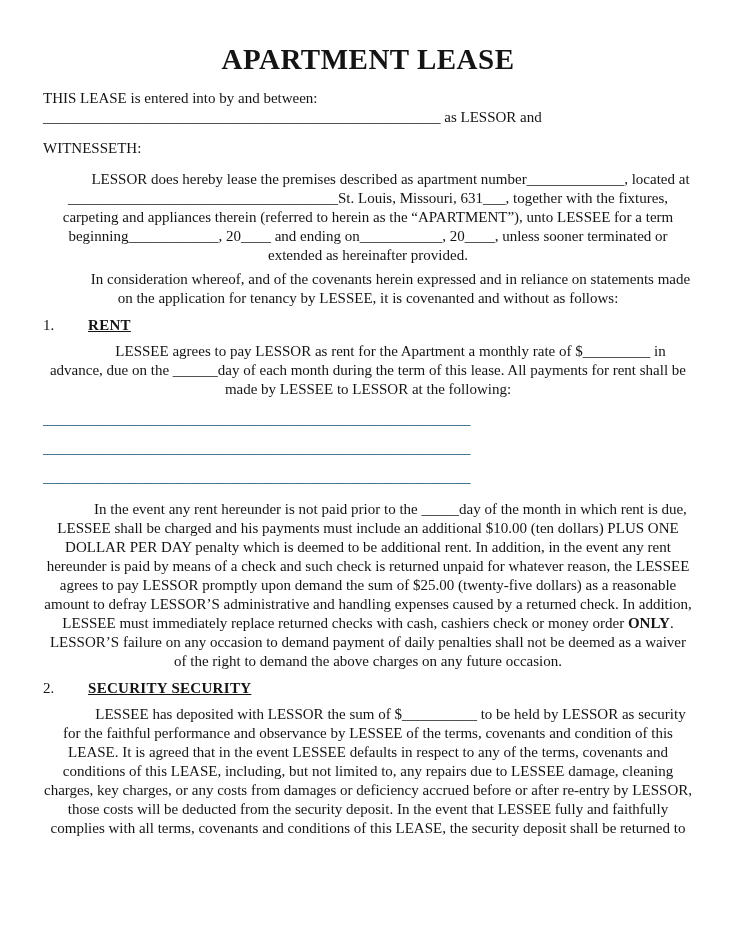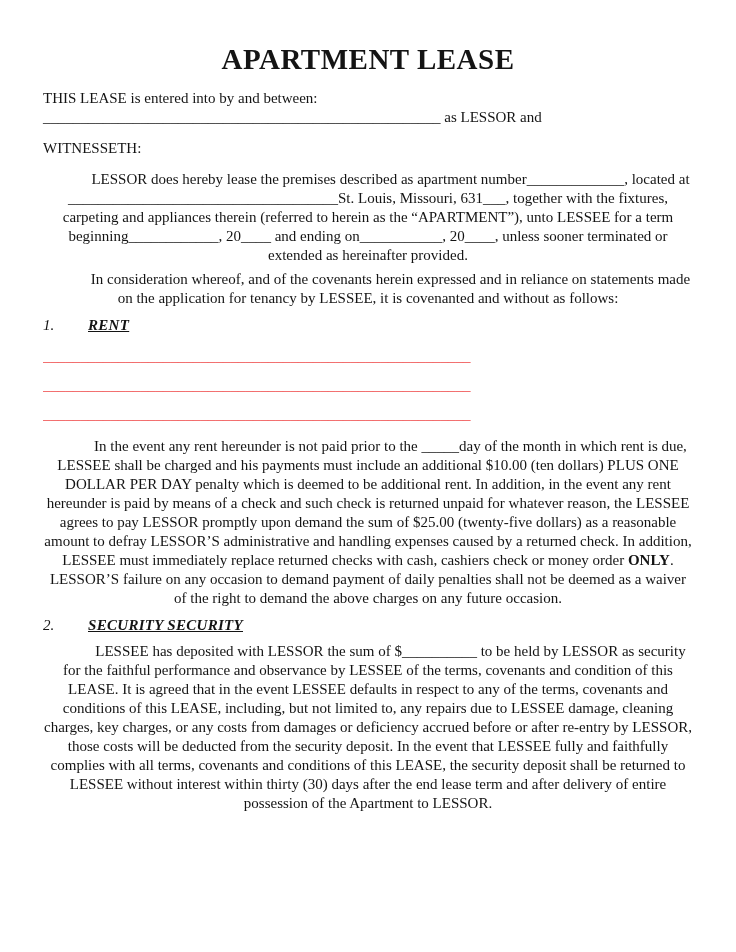--- a/index.html
+++ b/index.html
@@ -25,24 +25,24 @@
     letter-spacing:0.5px;
     margin-bottom:13px;
   }
   p { margin:0; }
   .opening-line { }
   .party-line { margin-bottom:12px; white-space:nowrap; }
   .party-line .blank { letter-spacing:0; }
   .witnesseth { margin:2px 0 12px 0; }
   .para { text-indent:45px; margin-bottom:5px; text-align:center; }
   .para.gap-md { margin-bottom:8px; }
-  .section-heading { margin:0 0 7px 0;font-style:italic; }
+  .section-heading { margin:0 0 7px 0; }
   .section-number { display:inline-block; width:45px; font-weight:normal; }
   .section-title { font-weight:bold; text-decoration:underline; letter-spacing:0.3px; }
-  .addr-line { height:29px; line-height:29px; white-space:nowrap; overflow:hidden; color:#ef4444; }
+  .addr-line { height:29px; line-height:29px; white-space:nowrap; overflow:hidden; color:#0c4a6e; }
   .addr-block { margin:6px 0 8px 0; }
   .b { font-weight:bold; }
   .page-number {
     position:absolute;
     top:888px;
     right:44px;
     font-size:15px;
     font-style:italic;
   }
 </style>
@@ -59,20 +59,21 @@
 
 
   <p class="witnesseth">WITNESSETH:</p>
 
   <p class="para">LESSOR does hereby lease the premises described as apartment number_____________, located at ____________________________________St. Louis, Missouri, 631___, together with the fixtures, carpeting and appliances therein (referred to herein as the “APARTMENT”), unto LESSEE for a term beginning____________, 20____ and ending on___________, 20____, unless sooner terminated or extended as hereinafter provided.</p>
 
   <p class="para gap-md">In consideration whereof, and of the covenants herein expressed and in reliance on statements made on the application for tenancy by LESSEE, it is covenanted and without as follows:</p>
 
   <div class="section-heading"><span class="section-number">1.</span><span class="section-title">RENT</span></div>
 
+  <p class="para">LESSEE agrees to pay LESSOR as rent for the Apartment a monthly rate of $_________ in advance, due on the ______day of each month during the term of this lease. All payments for rent shall be made by LESSEE to LESSOR at the following:</p>
 
   <div class="addr-block">
     <div class="addr-line">_________________________________________________________</div>
     <div class="addr-line">_________________________________________________________</div>
     <div class="addr-line">_________________________________________________________</div>
   </div>
 
   <p class="para gap-md"><span>In the event any rent hereunder is not paid prior to the _____day of the month in which rent is due, LESSEE shall be charged and his payments must include an additional $10.00 (ten dollars) PLUS ONE DOLLAR PER DAY penalty which is deemed to be additional rent. In addition, in the event any rent hereunder is paid by means of a check and such check is returned unpaid for whatever reason, the LESSEE agrees to pay LESSOR promptly upon demand the sum of $25.00 (twenty-five dollars) as a reasonable amount to defray LESSOR’S administrative and handling expenses caused by a returned check. In addition, LESSEE must immediately replace returned checks with cash, cashiers check or money order </span><span class="b">ONLY</span><span>. LESSOR’S failure on any occasion to demand payment of daily penalties shall not be deemed as a waiver of the right to demand the above charges on any future occasion.</span></p>
 
   <div class="section-heading"><span class="section-number">2.</span><span class="section-title">SECURITY SECURITY</span></div>

